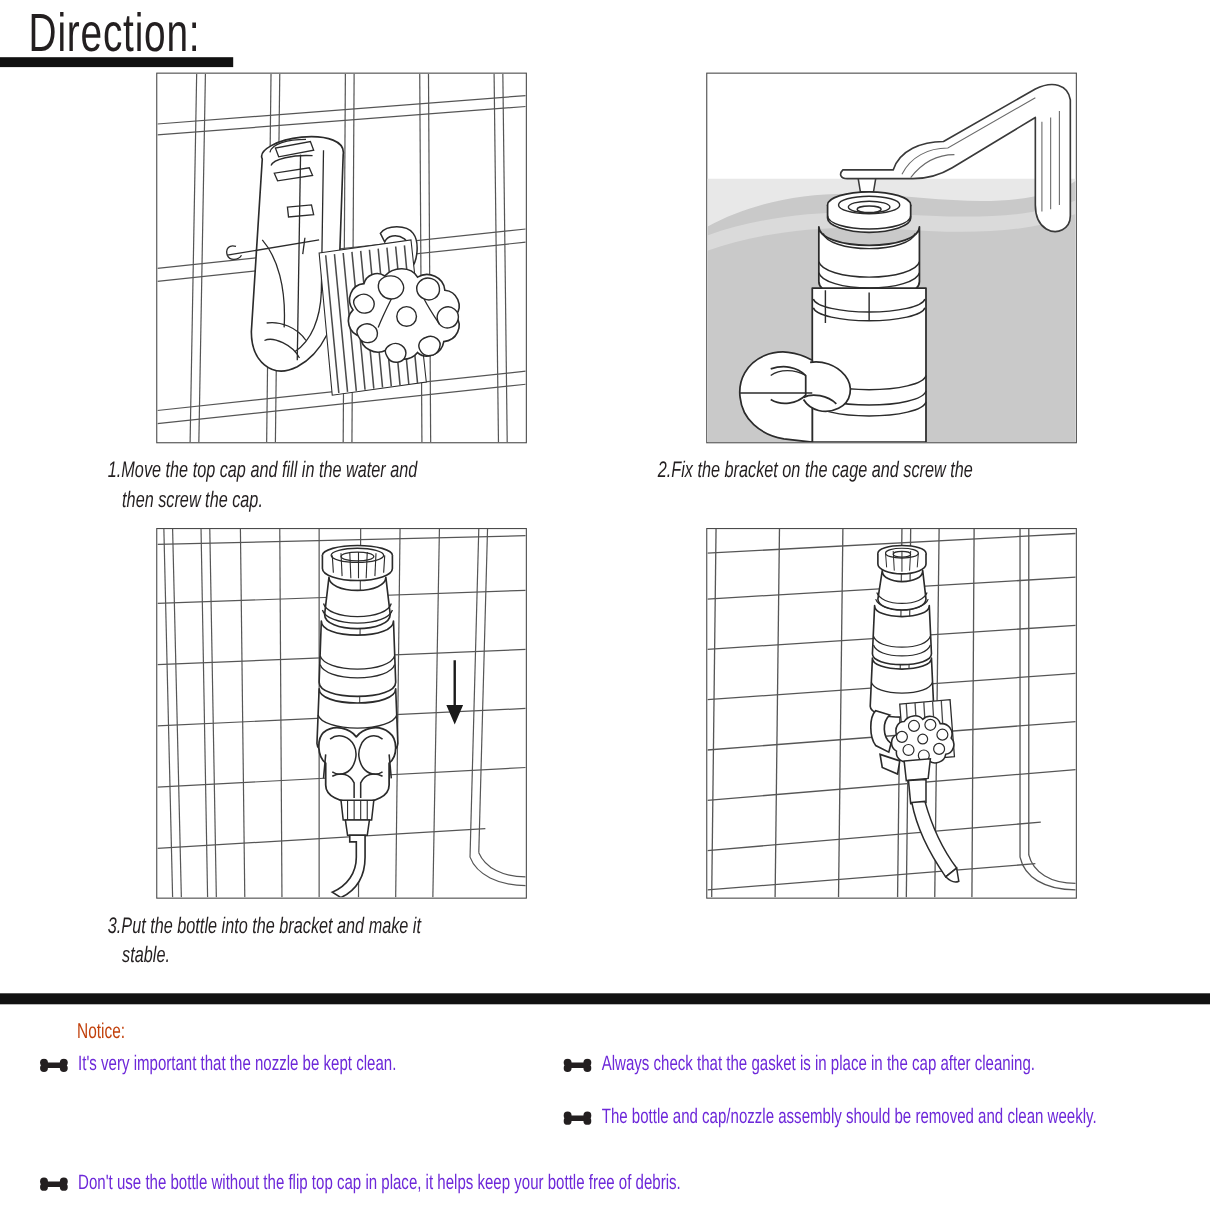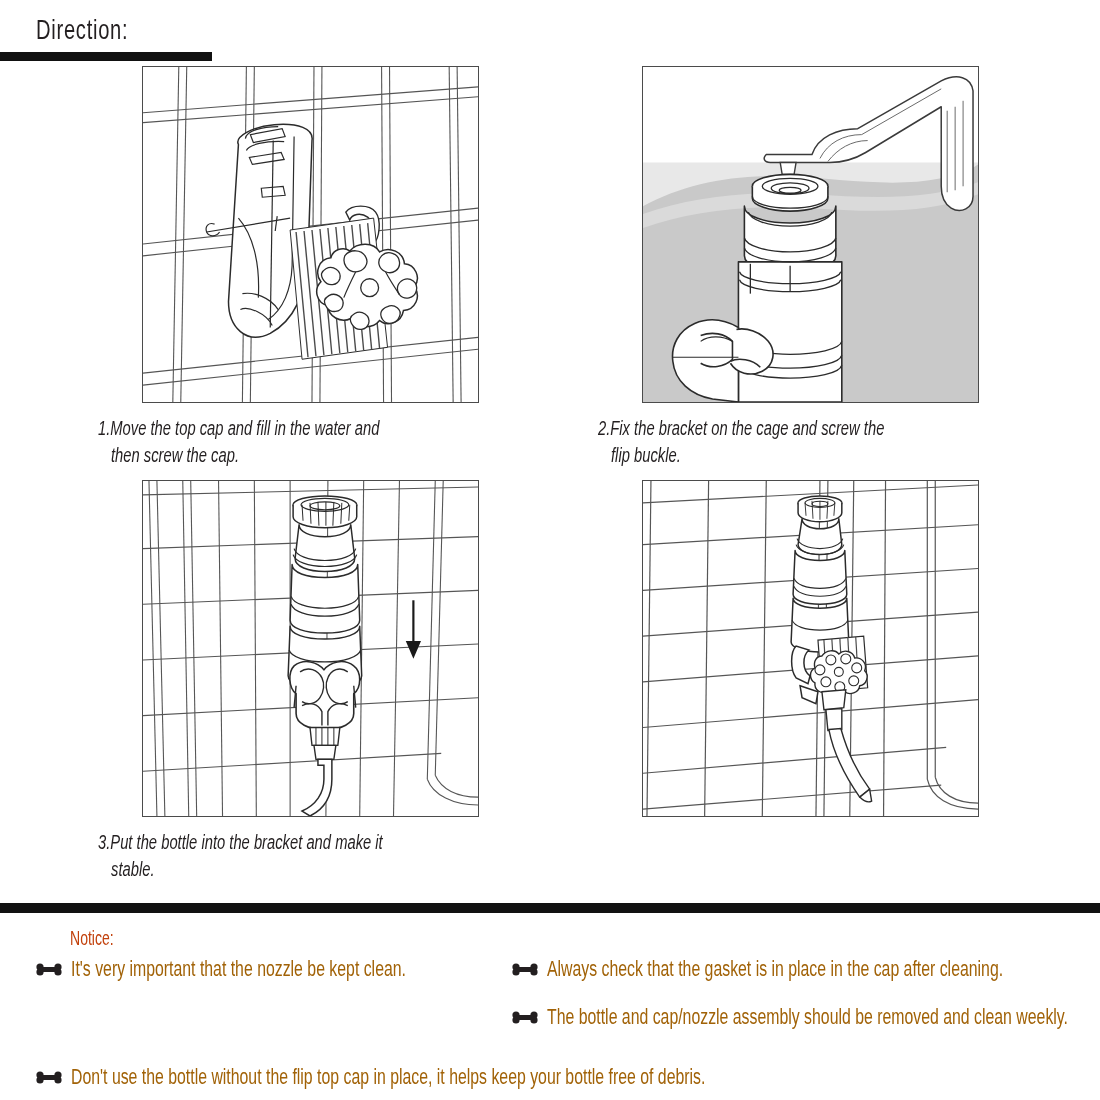--- a/index.html
+++ b/index.html
@@ -14,22 +14,22 @@
   
   .cond{
     display:inline-block;
     transform:scaleX(0.72);
     transform-origin:left center;
     white-space:nowrap;
   }
   
   #header{position:absolute;left:0;top:0;width:1100px;height:66px;}
   #page-title{
-    position:absolute;left:36px;top:8px;
-    font-size:28px;letter-spacing:1px;font-weight:400;line-height:44px;
+    position:absolute;left:26px;top:8px;
+    font-size:49px;letter-spacing:1px;font-weight:400;line-height:44px;
     color:#231f20;
   }
   #title-rule{
     position:absolute;left:0px;top:52px;width:212px;height:9px;background:#111111;
   }
   
   #steps{position:absolute;left:0;top:66px;width:1100px;height:830px;font-style:italic;}
   .step{position:absolute;width:500px;}
   .step-1{left:60px;top:0px;}
   .step-2{left:560px;top:0px;}
@@ -57,21 +57,21 @@
   #notice-rule{
     position:absolute;left:0;top:903px;width:1100px;height:10px;background:#111111;
   }
   #notice{position:absolute;left:0;top:920px;width:1100px;height:180px;}
   #notice-title{
     position:absolute;left:70px;top:6px;
     font-size:19.5px;line-height:24px;color:#c2410c;
   }
   .note{
     position:absolute;
-    font-size:22px;line-height:24px;color:#a16207;
+    font-size:19px;line-height:24px;color:#6d28d9;
     white-space:nowrap;
   }
   .note .bone{
     display:inline-block;vertical-align:middle;
     width:26px;height:13px;margin-right:9px;position:relative;
   }
   .note .bone svg{display:block;width:26px;height:13px;}
   .note .txt{display:inline-block;vertical-align:middle;}
   .n-l1{left:36px;top:36px;}
   .n-l2{left:36px;top:84px;}
@@ -260,21 +260,20 @@
           <path d="M58 270 C70 266 82 268 90 276 L90 294 C82 302 68 304 58 298"></path>
         </g>
         <g fill="none" stroke="#2b2b2b" stroke-width="1.2">
           <path d="M30 292 L96 292"></path>
           <path d="M90 276 C80 270 66 270 58 276"></path>
         </g>
       </svg>
     </div>
     <div class="caption">
       <span class="cond">2.Fix the bracket on the cage and screw the</span>
-      <span class="l2"><span class="cond">flip buckle.</span></span>
     </div>
   </div>
 
   <div class="step step-3">
     <div class="panel">
       <svg viewBox="0 0 337 337" xmlns="http://www.w3.org/2000/svg">
         <g fill="none" stroke="#565656" stroke-width="1.1">
 
           <line x1="6" y1="0" x2="14" y2="337"></line>
             <line x1="14" y1="0" x2="22" y2="337"></line>

